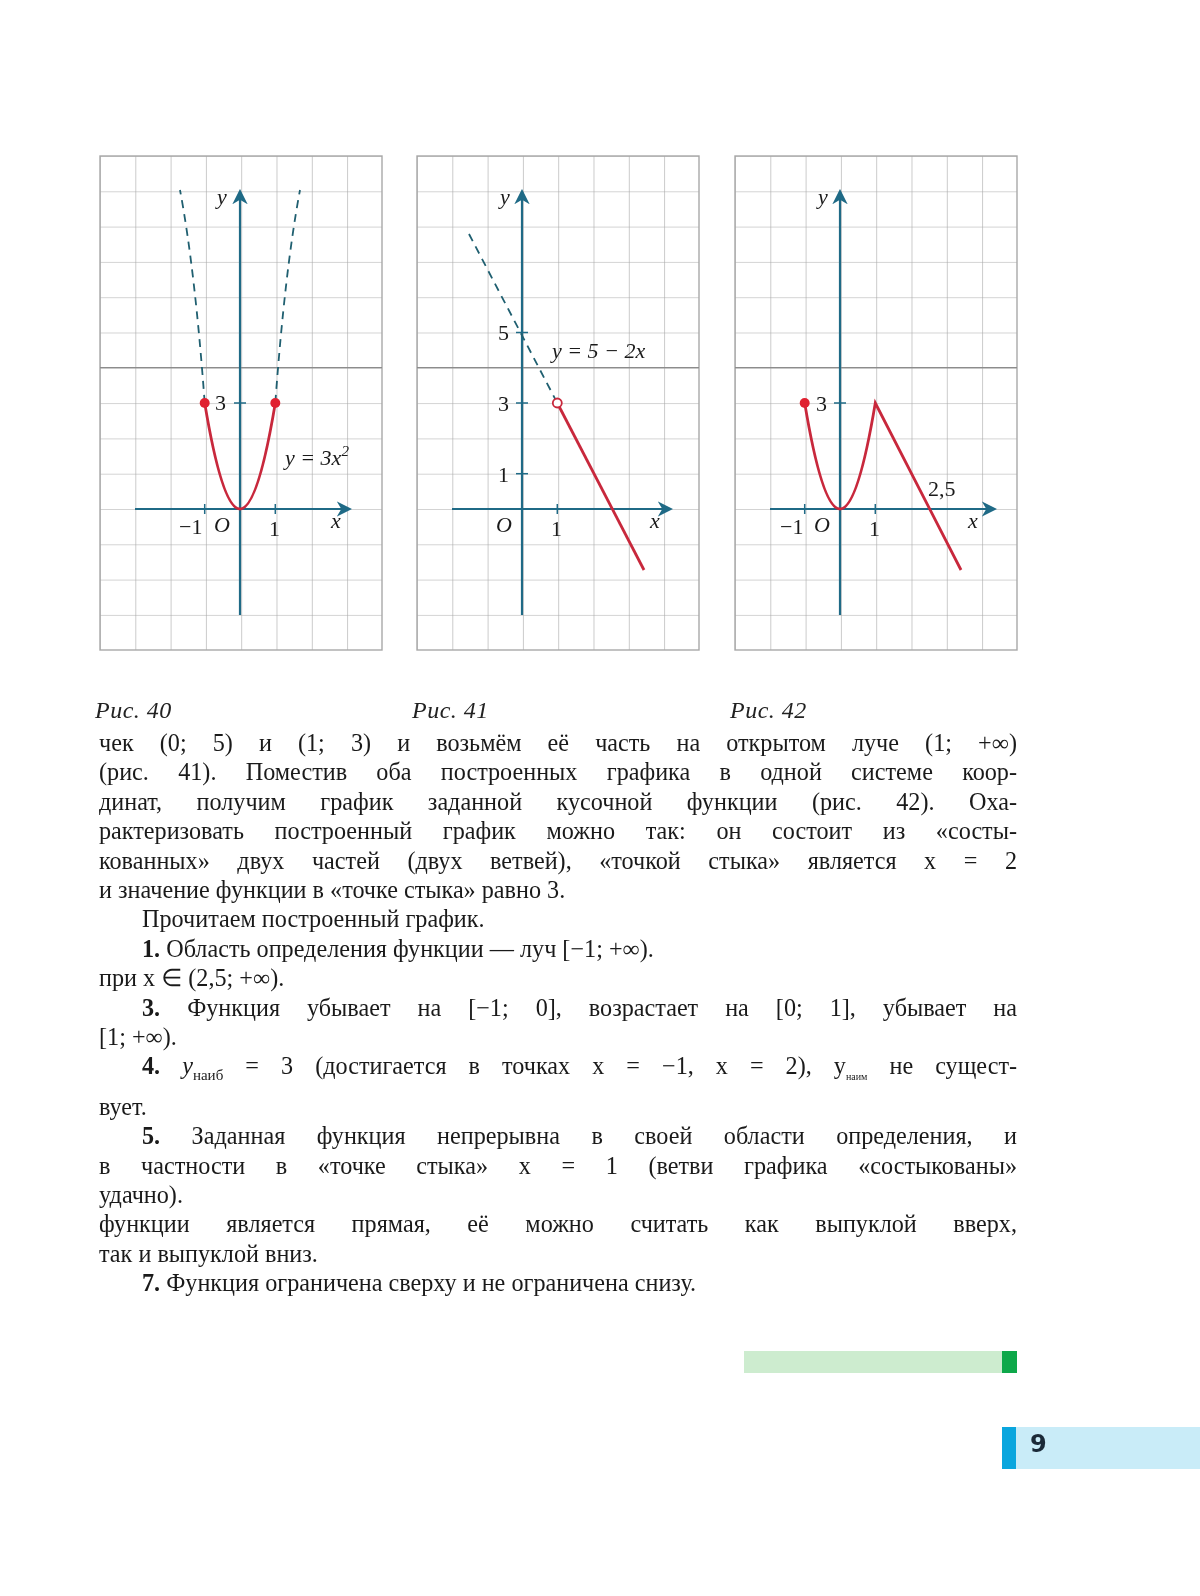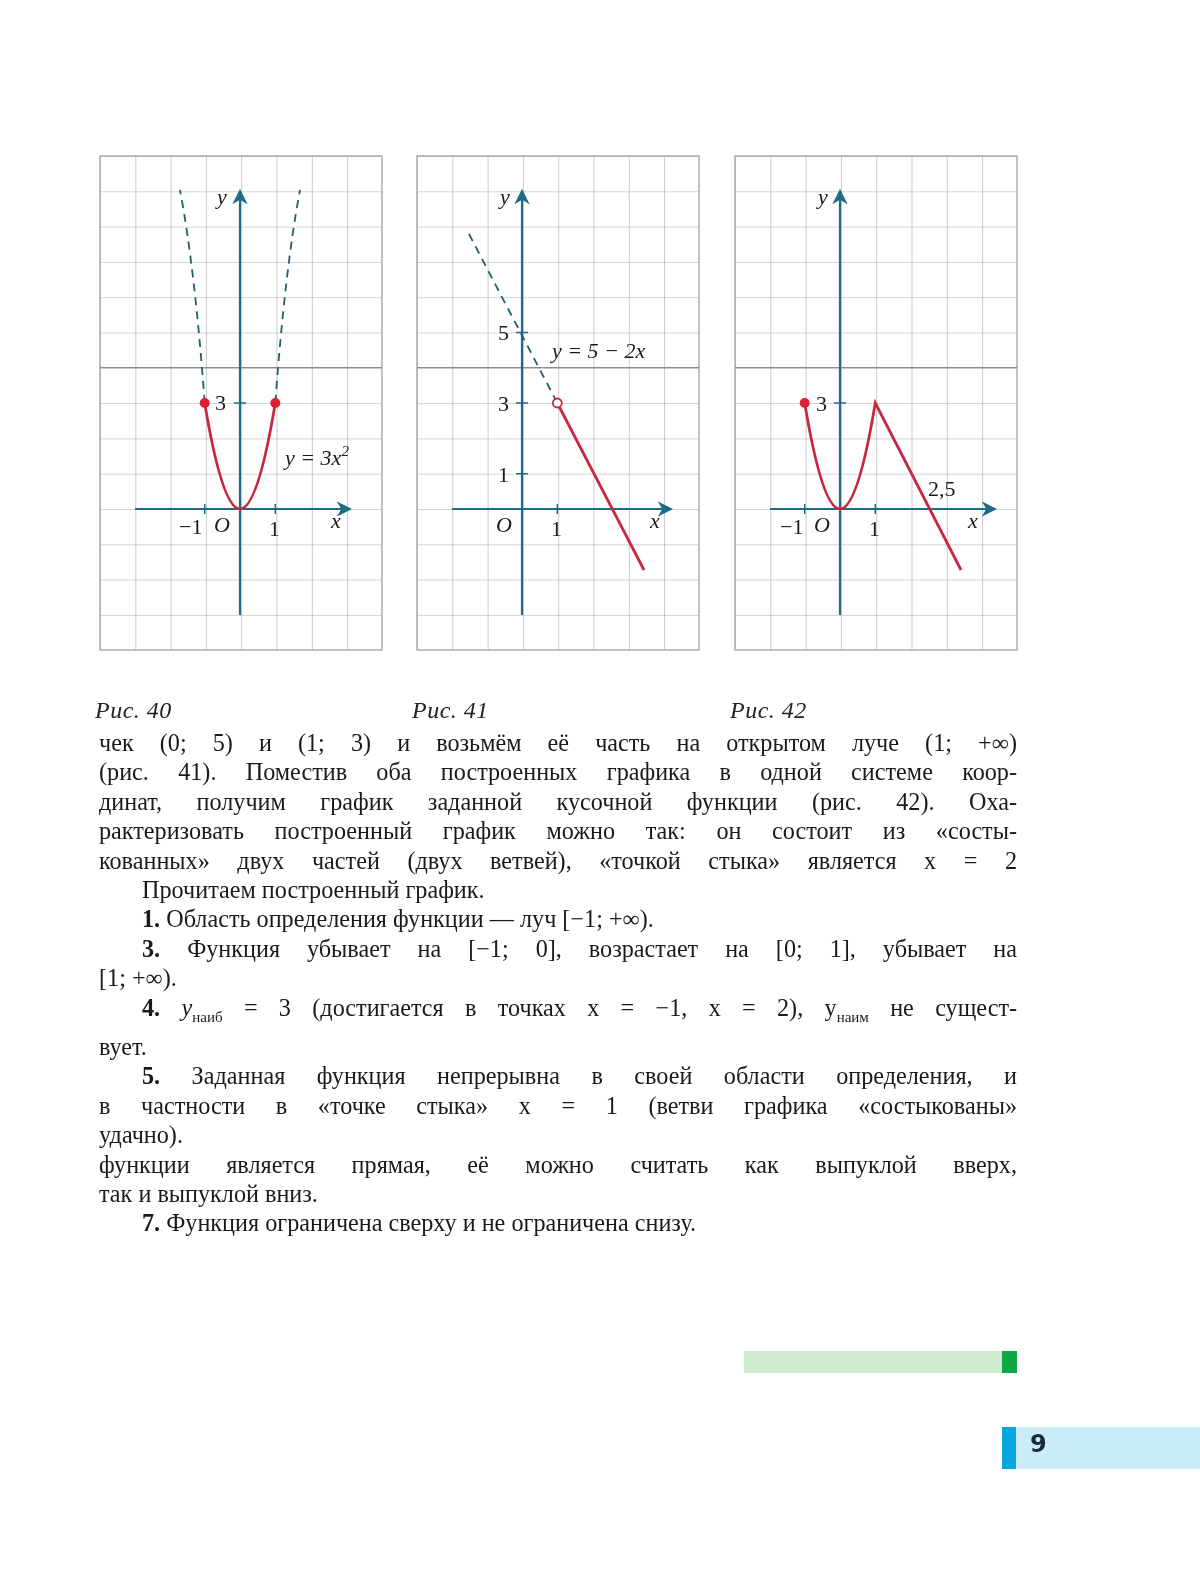--- a/index.html
+++ b/index.html
@@ -136,29 +136,31 @@
   </svg>
 </div>
 <div class="caption" style="left:730px;">Рис. 42</div>
 
 <div class="text">
   <p class="just">чек (0; 5) и (1; 3) и возьмём её часть на открытом луче (1; +∞)</p>
   <p class="just">(рис. 41). Поместив оба построенных графика в одной системе коор-</p>
   <p class="just">динат, получим график заданной кусочной функции (рис. 42). Оха-</p>
   <p class="just">рактеризовать построенный график можно так: он состоит из «состы-</p>
   <p class="just">кованных» двух частей (двух ветвей), «точкой стыка» является x = 2</p>
+  <p>и значение функции в «точке стыка» равно 3.</p>
   <p class="ind">Прочитаем построенный график.</p>
 
   <p class="ind"><span class="num">1.</span> <span>Область определения функции — луч [−1; +∞).</span></p>
 
+  <p>при x ∈ (2,5; +∞).</p>
 
   <p class="ind just"><span class="num">3.</span> <span>Функция убывает на [−1; 0], возрастает на [0; 1], убывает на</span></p>
   <p>[1; +∞).</p>
 
-  <p class="ind just"><span class="num">4.</span> <i>y</i><sub style="font-size:15px">наиб</sub><span> = 3 (достигается в точках x = −1, x = 2), y</span><sub style="font-size:15px">наим</sub><span> не сущест-</span></p>
+  <p class="ind just"><span class="num">4.</span> <i>y</i><sub style="font-size:15px">наиб</sub><span> = 3 (достигается в точках x = −1, x = 2), y</span><sub style="font-size:10px">наим</sub><span> не сущест-</span></p>
   <p>вует.</p>
 
   <p class="ind just"><span class="num">5.</span> <span>Заданная функция непрерывна в своей области определения, и</span></p>
   <p class="just">в частности в «точке стыка» x = 1 (ветви графика «состыкованы»</p>
   <p>удачно).</p>
 
   <p class="just">функции является прямая, её можно считать как выпуклой вверх,</p>
   <p>так и выпуклой вниз.</p>
 
   <p class="ind"><span class="num">7.</span> <span>Функция ограничена сверху и не ограничена снизу.</span></p>

